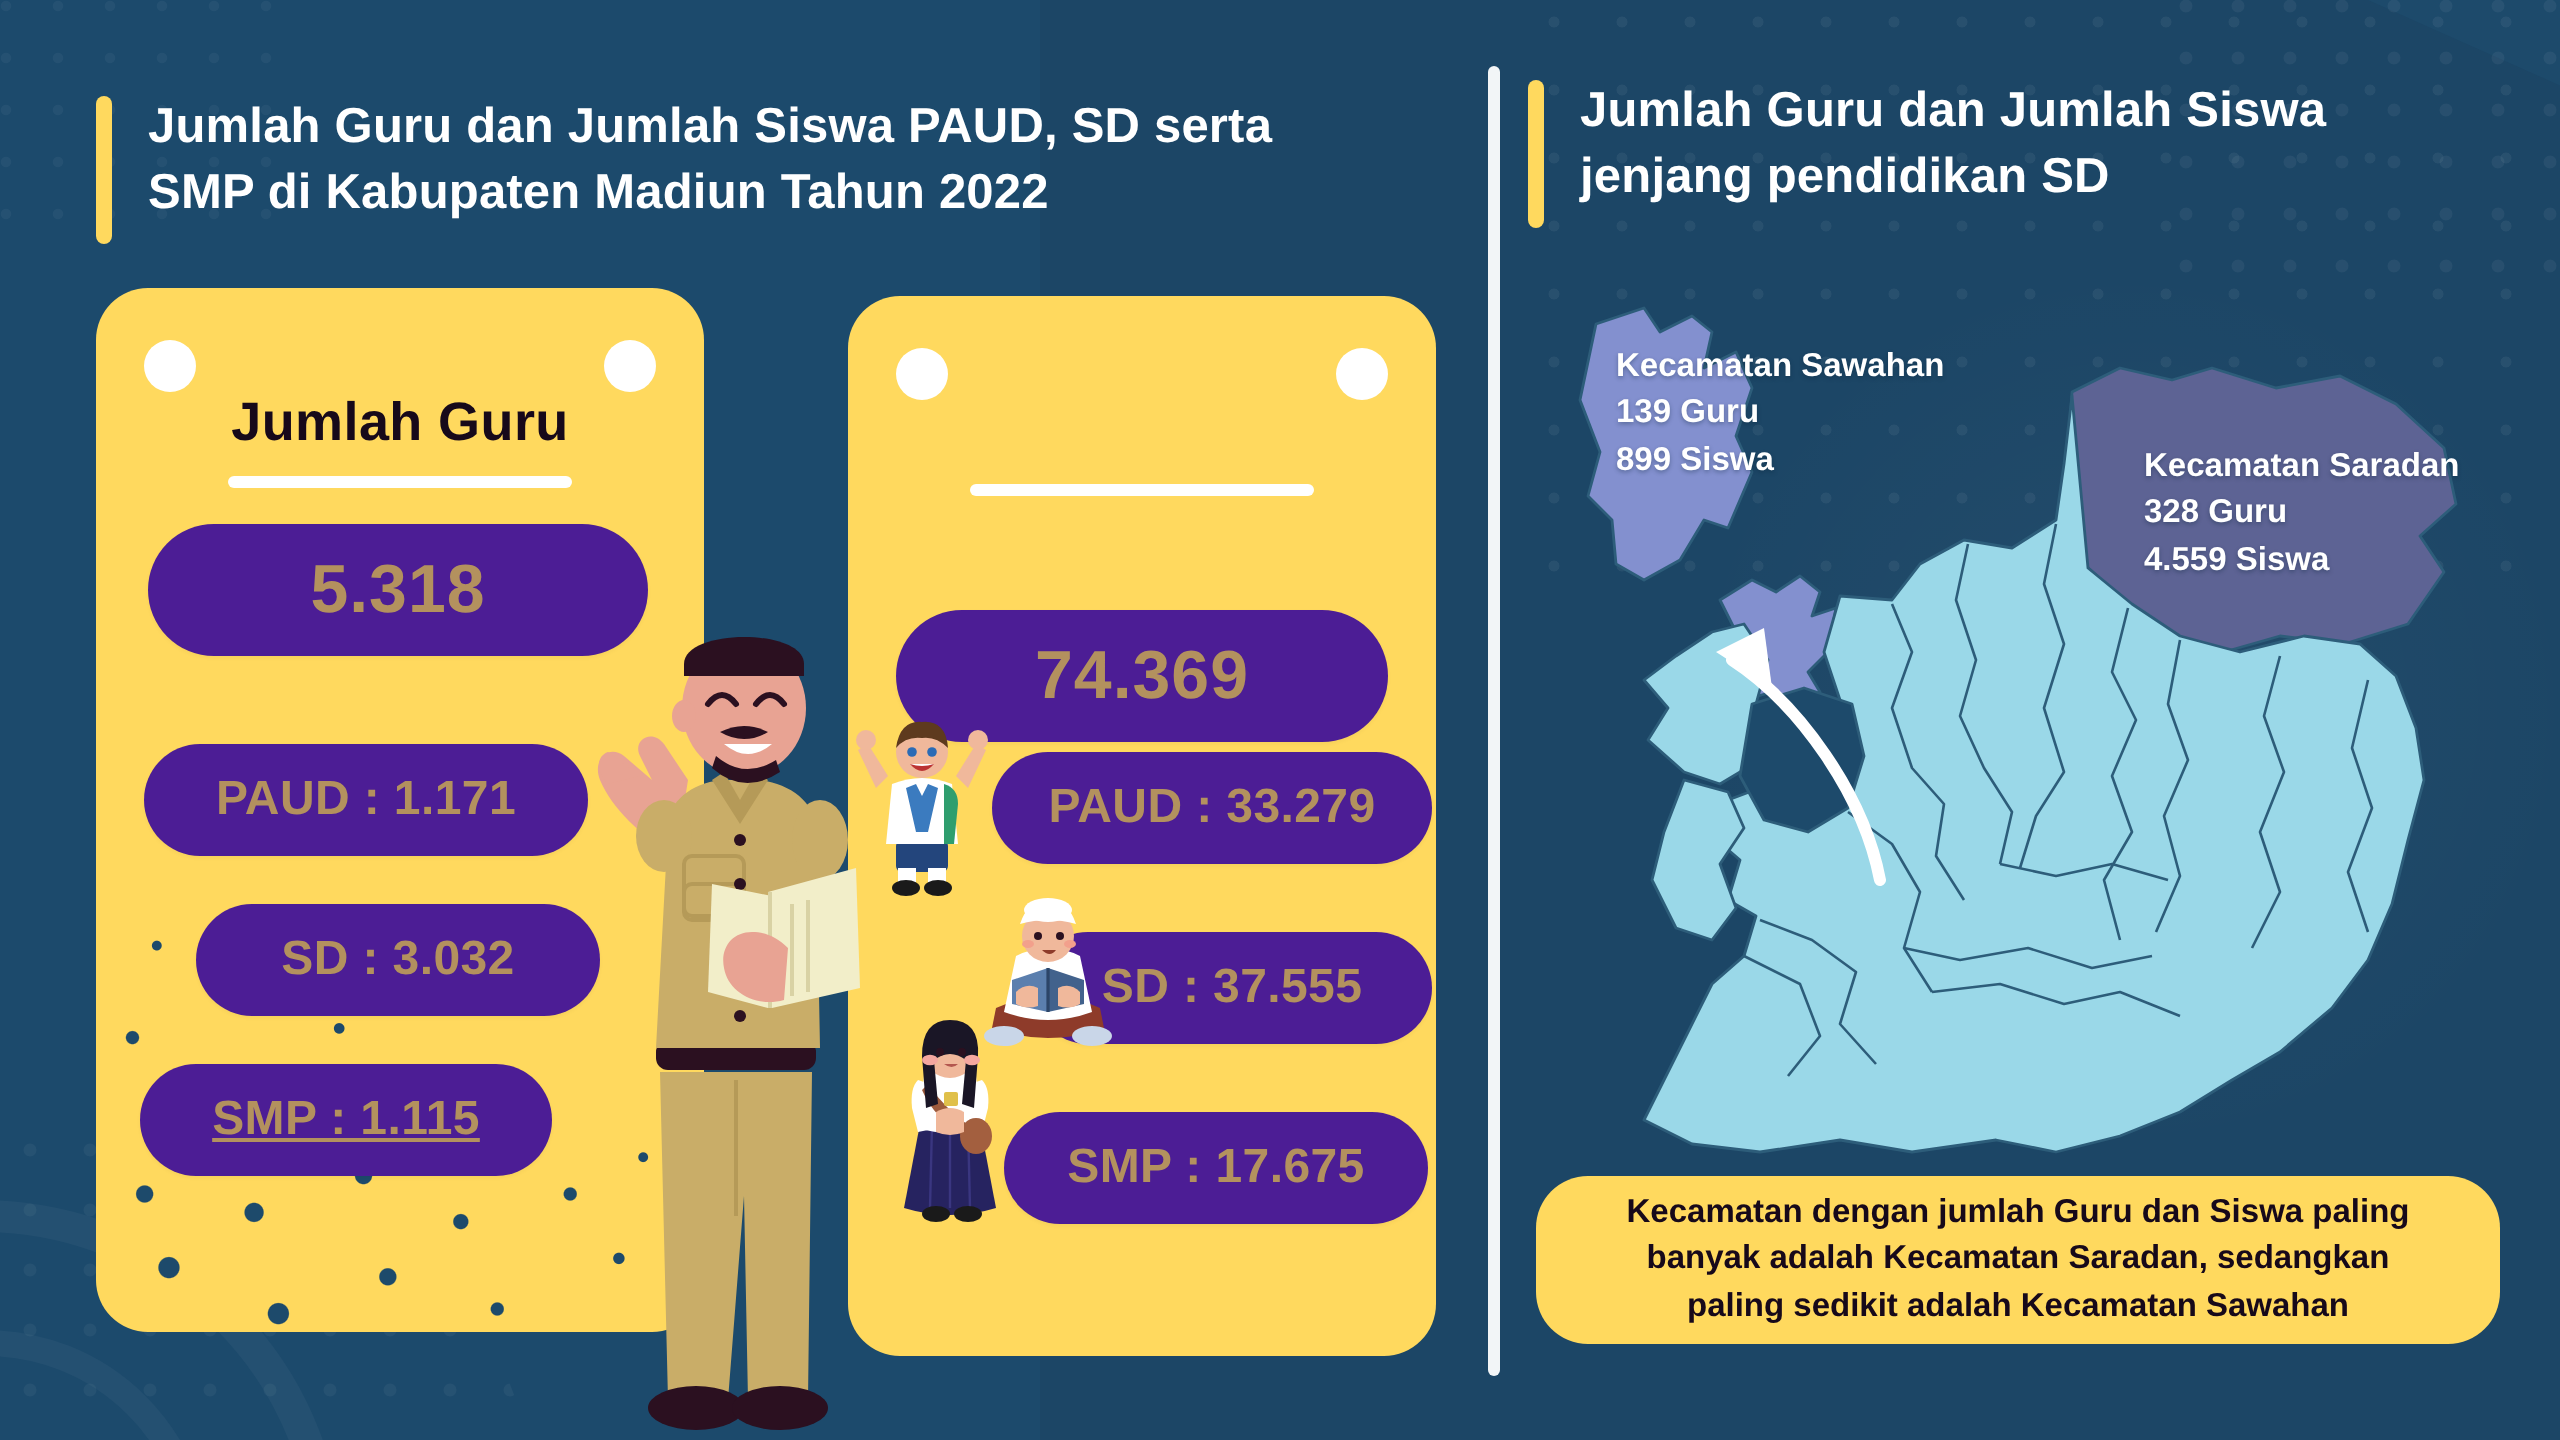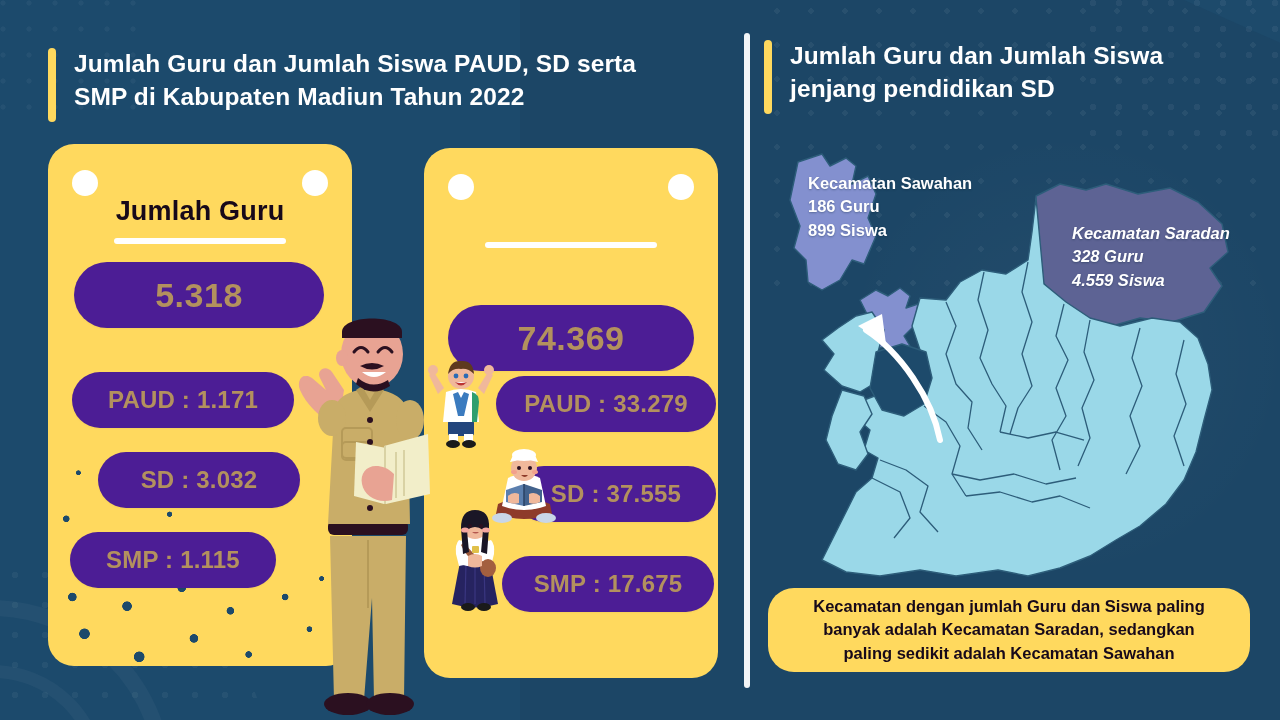--- a/index.html
+++ b/index.html
@@ -122,21 +122,21 @@
     display:flex;align-items:center;justify-content:center;
     color:#b3915e;font-weight:bold;box-shadow:0 1px 2px rgba(0,0,0,.04);
   }
   .pill.total{font-size:34px;letter-spacing:.5px;}
   .pill.sub{font-size:24px;letter-spacing:.2px;}
 
   
   #guru-total{left:26px;top:118px;width:250px;height:66px;}
   #guru-paud{left:24px;top:228px;width:222px;height:56px;}
   #guru-sd{left:50px;top:308px;width:202px;height:56px;}
-  #guru-smp{left:22px;top:388px;width:206px;height:56px;}
+  #guru-smp{left:22px;top:388px;width:206px;height:56px;text-decoration:underline;}
   
   #siswa-total{left:24px;top:124px;width:246px;height:66px;margin-top:33px;}
   #siswa-paud{left:72px;top:228px;width:220px;height:56px;}
   #siswa-sd{left:92px;top:318px;width:200px;height:56px;}
   #siswa-smp{left:78px;top:408px;width:212px;height:56px;}
 
   
   .illus{position:absolute;}
   #teacher{left:268px;top:308px;width:200px;height:412px;}
   #kid-boy{left:428px;top:358px;width:66px;height:90px;}
@@ -145,21 +145,21 @@
 
   
   #map-wrap{position:absolute;left:760px;top:140px;width:500px;height:440px;}
   #map-wrap svg{width:100%;height:100%;display:block;}
 
   .map-label{
     position:absolute;color:#ffffff;font-weight:bold;font-size:16.5px;
     line-height:1.42;white-space:pre-line;text-shadow:0 1px 2px rgba(10,35,55,.35);
   }
   #label-sawahan{left:808px;top:172px;}
-  #label-saradan{left:1072px;top:222px;font-style:italic;}
+  #label-saradan{left:1072px;top:222px;}
 
   
   #caption{
     position:absolute;left:768px;top:588px;width:482px;height:84px;
     background:#ffd95e;border-radius:26px;
     display:flex;align-items:center;justify-content:center;text-align:center;
   }
   #caption .caption-text{
     color:#17091a;font-weight:bold;font-size:16.5px;line-height:1.42;
     padding:0 16px;white-space:pre-line;
@@ -372,21 +372,21 @@
         </g>
       </g>
 
       <path d="M180 300 C172 258 140 212 106 190" fill="none" stroke="#ffffff" stroke-width="6" stroke-linecap="round"></path>
       <path d="M106 190 L122 200 L120 178 Z" fill="#ffffff"></path>
       <path d="M98 186 L126 204 L122 174 Z" fill="#ffffff"></path>
     </svg>
   </div>
 
   <div class="map-label" id="label-sawahan">Kecamatan Sawahan
-186 Guru
+139 Guru
 899 Siswa</div>
   <div class="map-label" id="label-saradan">Kecamatan Saradan
 328 Guru
 4.559 Siswa</div>
 
   <div id="caption">
     <div class="caption-text">Kecamatan dengan jumlah Guru dan Siswa paling
 banyak adalah Kecamatan Saradan, sedangkan
 paling sedikit adalah Kecamatan Sawahan</div>
   </div>

